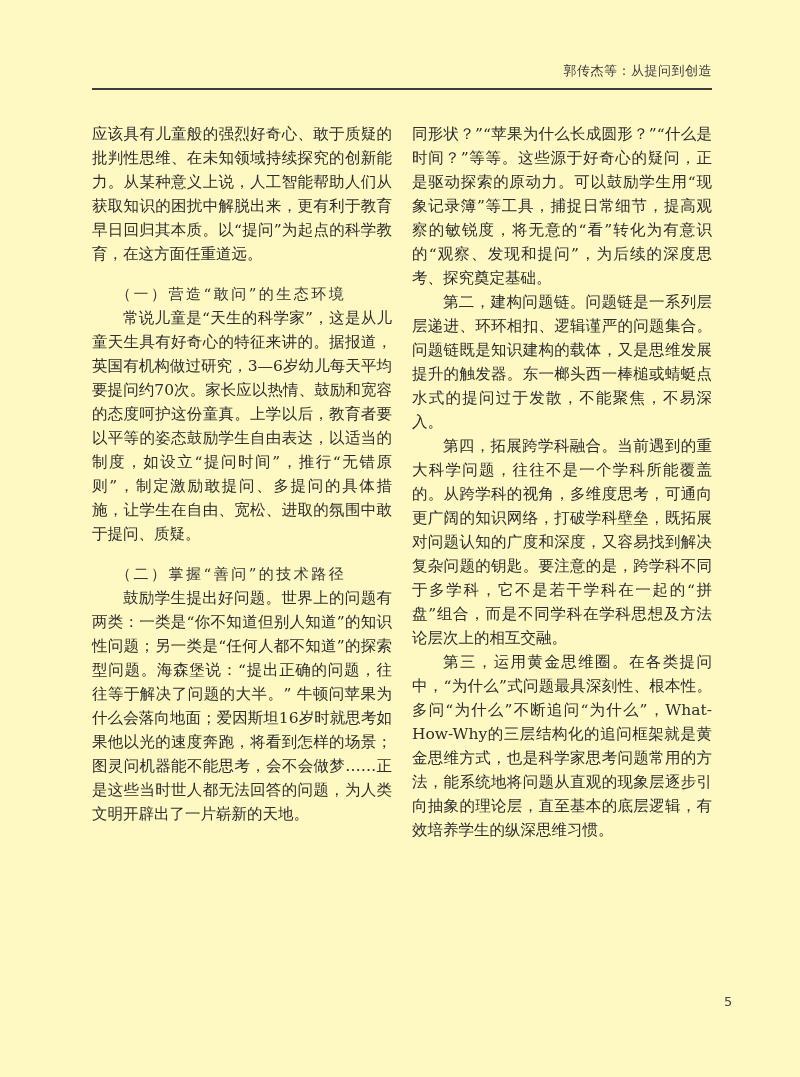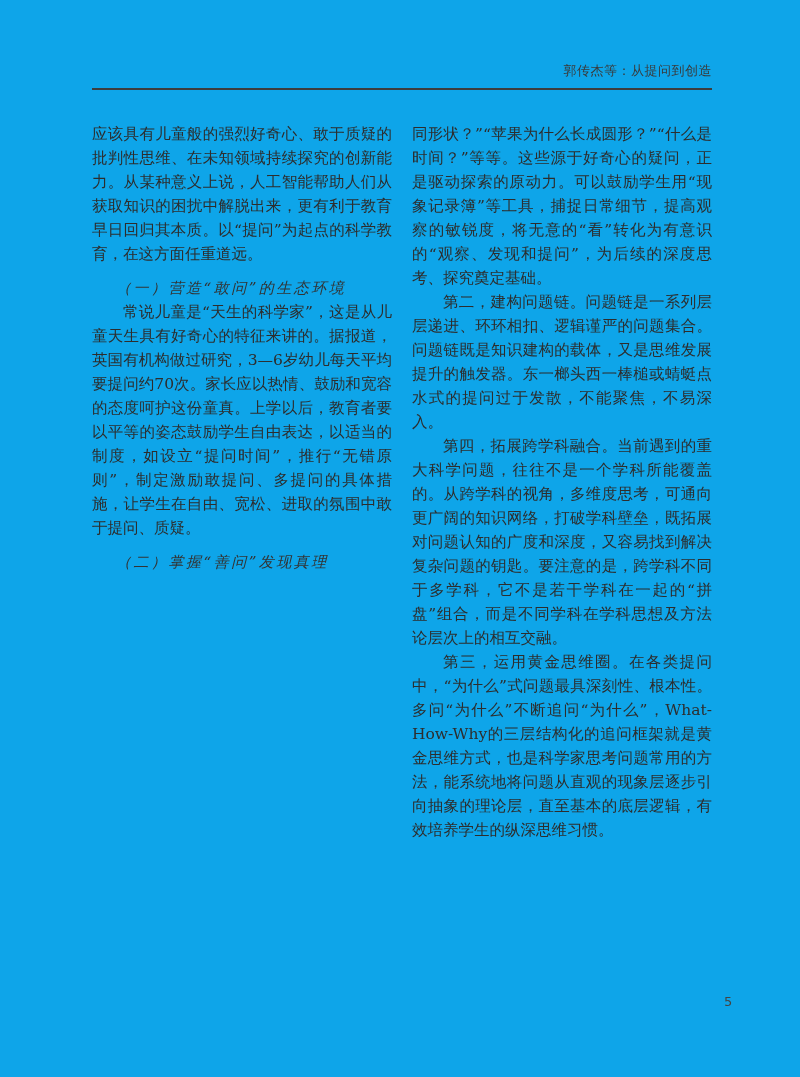--- a/index.html
+++ b/index.html
@@ -4,21 +4,21 @@
 <style>
   html, body {
     margin: 0;
     padding: 0;
     background: #ffffff;
   }
   .page {
     position: relative;
     width: 800px;
     height: 1077px;
-    background: #0ea5e9;
+    background: #fef9c3;
     overflow: hidden;
     font-family: "DejaVu Serif", serif;
   }
   .running-header {
     position: absolute;
     left: 92px;
     top: 0;
     width: 620px;
     height: 90px;
     box-sizing: border-box;
@@ -58,23 +58,22 @@
     margin: 10px 0 0 0;
     text-indent: 2em;
     font-family: "DejaVu Sans", sans-serif;
     font-weight: bold;
     font-size: 16px;
     line-height: 24px;
     color: #151515;
     text-align: left;
   }
   .subheading {
-    margin: 10px 0 0 0;
+    margin: 16px 0 0 0;
     text-indent: 1.6em;
-    font-style: italic;
     font-size: 15px;
     line-height: 24px;
     letter-spacing: 2.5px;
     color: #333333;
     text-align: left;
   }
   .page-number {
     position: absolute;
     left: 724px;
     top: 994px;
@@ -90,21 +89,22 @@
 
   <div class="running-header">
     <span>郭传杰等：从提问到创造</span>
   </div>
 
   <div class="content">
     <div class="col">
         <p class="para">应该具有儿童般的强烈好奇心、敢于质疑的批判性思维、在未知领域持续探究的创新能力。从某种意义上说，人工智能帮助人们从获取知识的困扰中解脱出来，更有利于教育早日回归其本质。以“提问”为起点的科学教育，在这方面任重道远。</p>
         <p class="subheading">（一）营造“敢问”的生态环境</p>
         <p class="para indent">常说儿童是“天生的科学家”，这是从儿童天生具有好奇心的特征来讲的。据报道，英国有机构做过研究，3—6岁幼儿每天平均要提问约70次。家长应以热情、鼓励和宽容的态度呵护这份童真。上学以后，教育者要以平等的姿态鼓励学生自由表达，以适当的制度，如设立“提问时间”，推行“无错原则”，制定激励敢提问、多提问的具体措施，让学生在自由、宽松、进取的氛围中敢于提问、质疑。</p>
-        <p class="subheading">（二）掌握“善问”发现真理</p>
+        <p class="subheading">（二）掌握“善问”的技术路径</p>
+        <p class="para indent">鼓励学生提出好问题。世界上的问题有两类：一类是“你不知道但别人知道”的知识性问题；另一类是“任何人都不知道”的探索型问题。海森堡说：“提出正确的问题，往往等于解决了问题的大半。” 牛顿问苹果为什么会落向地面；爱因斯坦16岁时就思考如果他以光的速度奔跑，将看到怎样的场景；图灵问机器能不能思考，会不会做梦……正是这些当时世人都无法回答的问题，为人类文明开辟出了一片崭新的天地。</p>
       </div>
     <div class="col">
         <p class="para">同形状？”“苹果为什么长成圆形？”“什么是时间？”等等。这些源于好奇心的疑问，正是驱动探索的原动力。可以鼓励学生用“现象记录簿”等工具，捕捉日常细节，提高观察的敏锐度，将无意的“看”转化为有意识的“观察、发现和提问”，为后续的深度思考、探究奠定基础。</p>
         <p class="para indent">第二，建构问题链。问题链是一系列层层递进、环环相扣、逻辑谨严的问题集合。问题链既是知识建构的载体，又是思维发展提升的触发器。东一榔头西一棒槌或蜻蜓点水式的提问过于发散，不能聚焦，不易深入。</p>
         <p class="para indent">第四，拓展跨学科融合。当前遇到的重大科学问题，往往不是一个学科所能覆盖的。从跨学科的视角，多维度思考，可通向更广阔的知识网络，打破学科壁垒，既拓展对问题认知的广度和深度，又容易找到解决复杂问题的钥匙。要注意的是，跨学科不同于多学科，它不是若干学科在一起的“拼盘”组合，而是不同学科在学科思想及方法论层次上的相互交融。</p>
         <p class="para indent">第三，运用黄金思维圈。在各类提问中，“为什么”式问题最具深刻性、根本性。多问“为什么”不断追问“为什么”，What-How-Why的三层结构化的追问框架就是黄金思维方式，也是科学家思考问题常用的方法，能系统地将问题从直观的现象层逐步引向抽象的理论层，直至基本的底层逻辑，有效培养学生的纵深思维习惯。</p>
       </div>
   </div>
 
   <div class="page-number">5</div>

